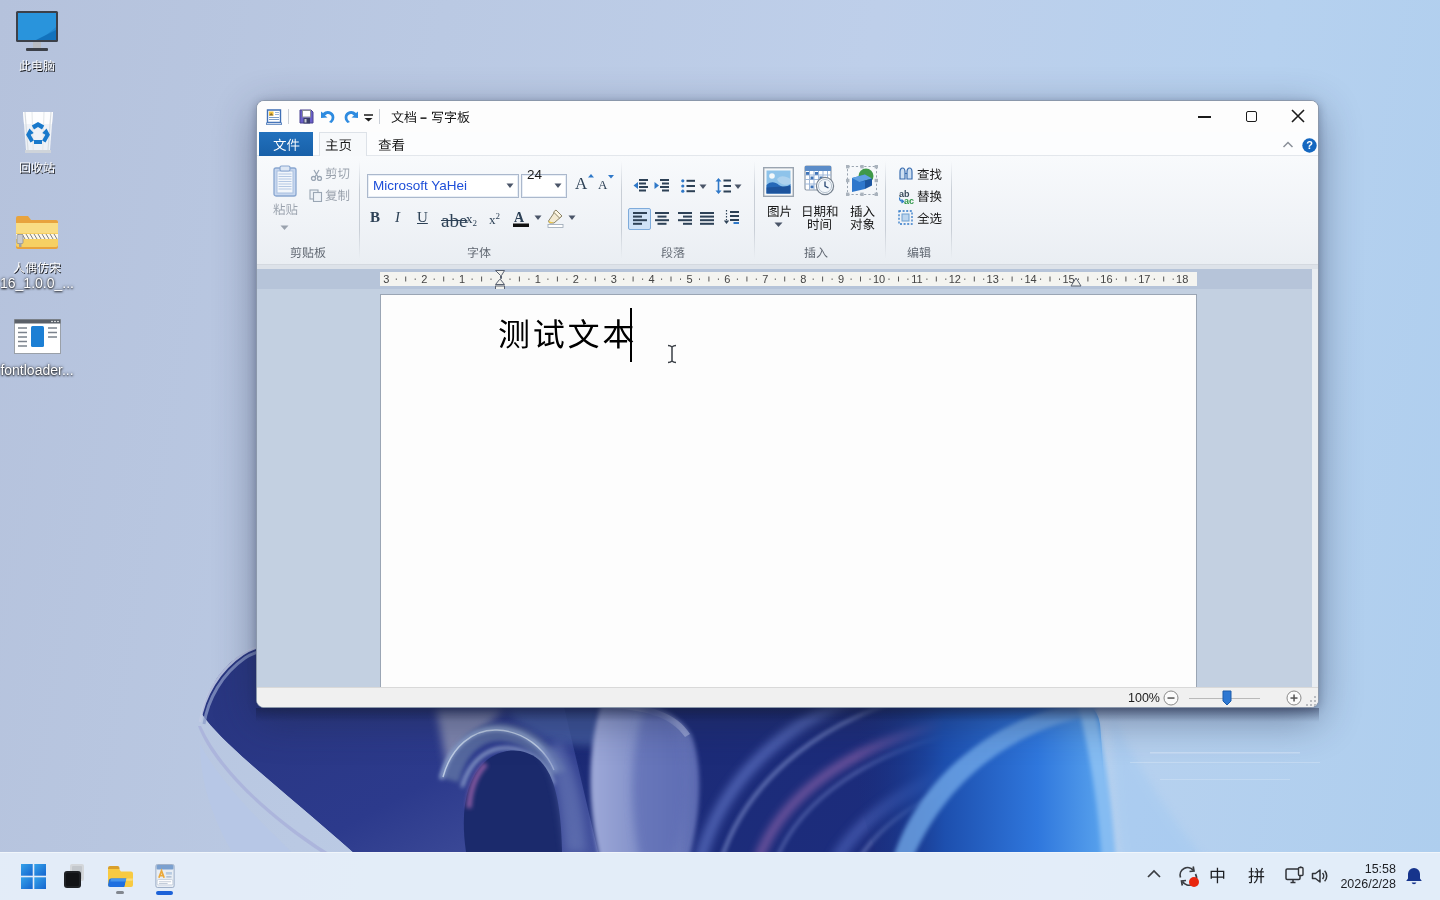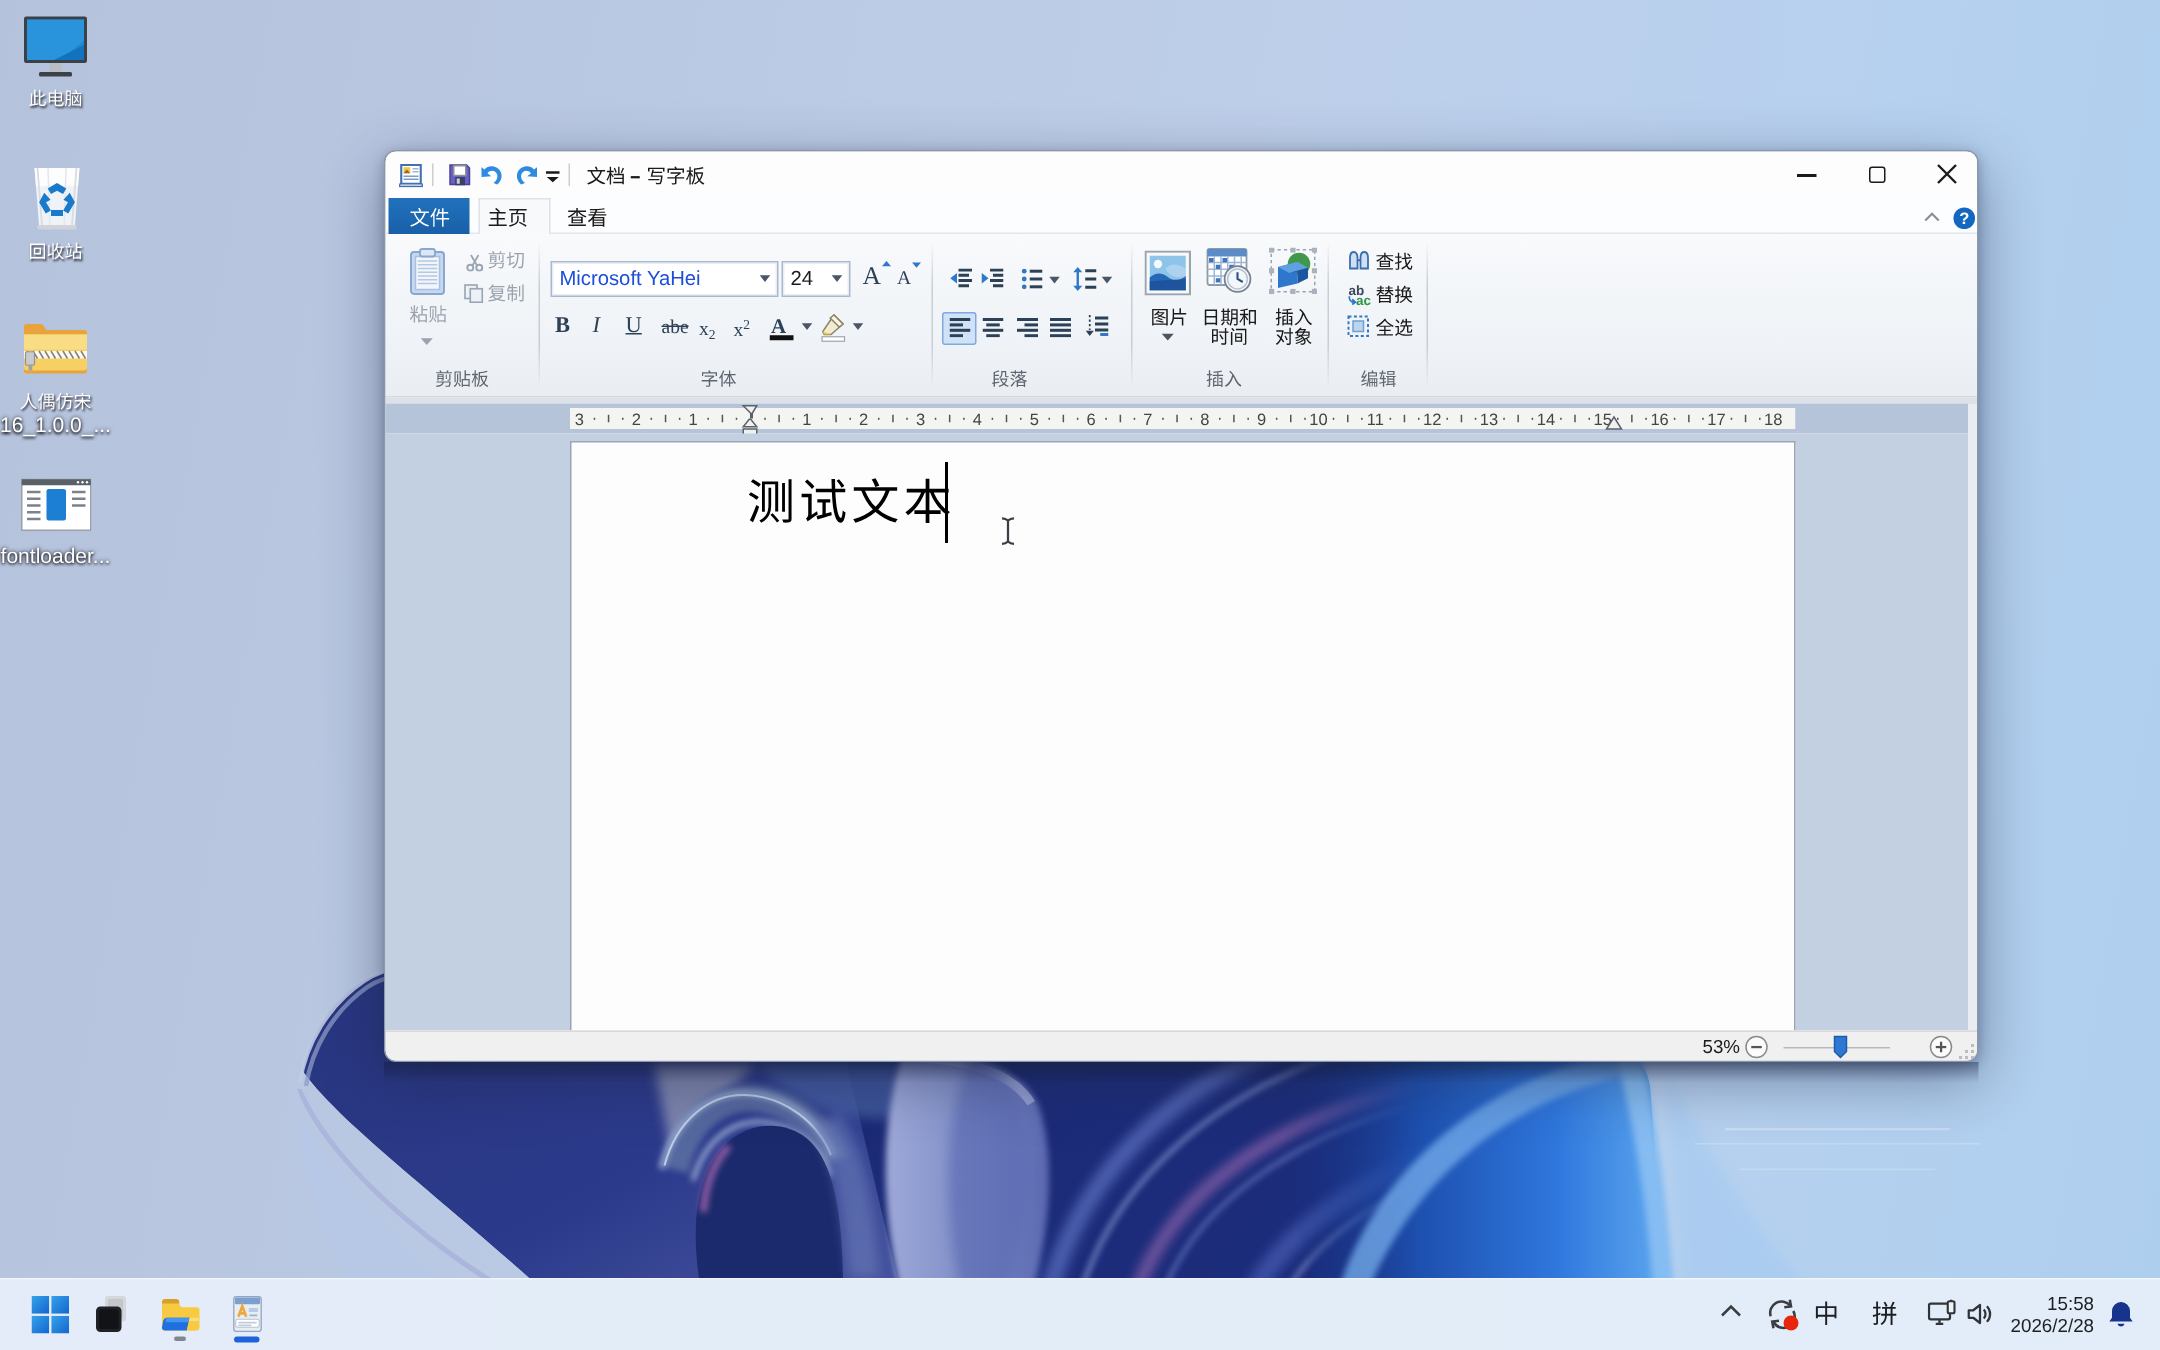--- a/index.html
+++ b/index.html
@@ -273,36 +273,36 @@
       </svg>
     </div>
     <div class="abs" style="left:110px;top:73px;width:152px;height:24px;background:#fff;
 border:1px solid #abb8cc;box-shadow:inset 0 0 0 1px #e8eef6"></div>
     <div class="abs" style="left:116px;top:77px;font-size:13.5px;color:#1d4ed8;font-family:'Liberation Sans'">Microsoft YaHei</div>
     <svg class="abs" style="left:249px;top:82px" width="8" height="6" viewBox="0 0 8 6">
       <path d="M0.5 0.5 L4 5 L7.5 0.5 Z" fill="#4a5568"></path>
     </svg>
     <div class="abs" style="left:264px;top:72.5px;width:46px;height:24px;background:#fff;
 border:1px solid #abb8cc;box-shadow:inset 0 0 0 1px #e8eef6"></div>
-    <div class="abs" style="left:270px;top:77px;font-size:13.5px;color:#1b1b1b">24</div>
+    <div class="abs" style="left:270px;top:66px;font-size:13.5px;color:#1b1b1b">24</div>
     <svg class="abs" style="left:297px;top:82px" width="8" height="6" viewBox="0 0 8 6">
       <path d="M0.5 0.5 L4 5 L7.5 0.5 Z" fill="#4a5568"></path>
     </svg>
     <svg class="abs" style="left:318px;top:72px" width="20" height="19" viewBox="0 0 20 19">
 <text x="0" y="16" font-size="17" font-family="Liberation Serif" fill="#2d4156">A</text>
 <path d="M13 4.5 L16 1 L19 4.5 Z" fill="#2f78c8"></path>
 </svg>
     <svg class="abs" style="left:341px;top:73px" width="18" height="18" viewBox="0 0 18 18">
 <text x="0" y="15" font-size="13" font-family="Liberation Serif" fill="#2d4156">A</text>
 <path d="M10 1 L16 1 L13 4.5 Z" fill="#2f78c8"></path>
 </svg>
     <div class="abs" style="left:113px;top:108px;font-size:15px;font-weight:bold;font-family:'Liberation Serif';color:#2d4156">B</div>
     <div class="abs" style="left:138px;top:108px;font-size:15px;font-style:italic;font-family:'Liberation Serif';color:#2d4156">I</div>
     <div class="abs" style="left:160px;top:108px;font-size:15px;text-decoration:underline;font-family:'Liberation Serif';color:#2d4156">U</div>
-    <div class="abs" style="left:184px;top:109px;font-size:13px;text-decoration:line-through;font-family:'Liberation Serif';color:#2d4156">abe</div>
+    <div class="abs" style="left:184px;top:109px;font-size:19px;text-decoration:line-through;font-family:'Liberation Serif';color:#2d4156">abe</div>
     <div class="abs" style="left:209px;top:110px;font-size:13px;font-family:'Liberation Serif';color:#2d4156">x<span style="font-size:9px;vertical-align:-3px">2</span></div>
     <div class="abs" style="left:232px;top:110px;font-size:13px;font-family:'Liberation Serif';color:#2d4156">x<span style="font-size:9px;vertical-align:5px">2</span></div>
     <svg class="abs" style="left:256px;top:108px" width="18" height="18" viewBox="0 0 18 18">
 <text x="1" y="13" font-size="14" font-weight="bold" font-family="Liberation Serif" fill="#2d4156">A</text>
 <rect x="0" y="14.5" width="16" height="3.5" fill="#111"></rect>
 </svg>
     <svg class="abs" style="left:277px;top:114px" width="8" height="6" viewBox="0 0 8 6">
       <path d="M0.5 0.5 L4 5 L7.5 0.5 Z" fill="#4a5568"></path>
     </svg>
     <svg class="abs" style="left:289px;top:107px" width="19" height="20" viewBox="0 0 19 20">
@@ -620,21 +620,21 @@
     <svg class="abs" style="left:238px;top:210px" width="142" height="46" viewBox="0 0 136 46">
 <g transform="translate(0,35)">
         <path d="M15.6 -2.9C17.2 -1.3 19.1 0.9 20 2.3L21.5 1.2C20.6 -0.1 18.7 -2.3 17.1 -3.9ZM10 -25V-4.9H11.9V-23.2H18.8V-5H20.8V-25ZM27.7 -26.5V-0.2C27.7 0.3 27.6 0.4 27.1 0.4C26.7 0.4 25.2 0.4 23.5 0.4C23.7 1 24.1 1.9 24.2 2.4C26.4 2.5 27.8 2.4 28.6 2C29.4 1.7 29.7 1.1 29.7 -0.2V-26.5ZM23.4 -24V-4.8H25.3V-24ZM14.3 -20.9V-9.6C14.3 -5.7 13.6 -1.7 8.3 1C8.6 1.3 9.2 2.1 9.5 2.5C15.2 -0.4 16.1 -5.2 16.1 -9.5V-20.9ZM2.6 -24.8C4.4 -23.8 6.7 -22.3 7.8 -21.3L9.2 -23.2C8.1 -24.2 5.8 -25.6 4 -26.5ZM1.2 -16.2C3 -15.2 5.3 -13.8 6.5 -12.8L7.9 -14.7C6.7 -15.6 4.3 -17 2.6 -17.9ZM1.9 0.9 4 2.1C5.4 -0.8 7 -4.7 8.1 -8.1L6.2 -9.3C4.9 -5.8 3.1 -1.6 1.9 0.9Z M38.6 -24.8C40.3 -23.4 42.3 -21.3 43.3 -20L44.9 -21.7C44 -23 41.9 -24.9 40.2 -26.3ZM59.7 -25.5C61 -24.1 62.5 -22.1 63.1 -20.8L64.9 -22C64.2 -23.3 62.7 -25.1 61.3 -26.5ZM36.4 -16.8V-14.5H40.8V-3C40.8 -1.6 39.9 -0.7 39.3 -0.4C39.7 0.1 40.3 1.2 40.5 1.7C41 1.2 41.9 0.6 47.3 -3.1C47.1 -3.6 46.8 -4.5 46.7 -5.2L43.1 -2.8V-16.8ZM56.3 -26.7 56.5 -20.2H45.9V-17.9H56.6C57.1 -5.9 58.6 2.4 62.6 2.5C63.8 2.5 65.1 1.1 65.7 -4.3C65.3 -4.5 64.3 -5.1 63.8 -5.6C63.6 -2.5 63.2 -0.7 62.7 -0.7C60.7 -0.8 59.4 -8 58.9 -17.9H65.5V-20.2H58.8C58.8 -22.3 58.7 -24.5 58.7 -26.7ZM46.3 -2 47 0.3C49.7 -0.5 53.2 -1.5 56.5 -2.5L56.2 -4.6L52.5 -3.6V-11H55.5V-13.2H46.9V-11H50.3V-3Z M83.1 -26.3C84.1 -24.8 85.1 -22.6 85.5 -21.3L88.2 -22.2C87.7 -23.5 86.6 -25.6 85.6 -27.1ZM71.2 -21.2V-18.9H76.2C78.1 -14 80.6 -9.8 83.9 -6.4C80.4 -3.5 76.1 -1.3 70.8 0.2C71.2 0.8 72 1.9 72.3 2.5C77.6 0.8 82 -1.5 85.7 -4.7C89.3 -1.5 93.6 0.9 98.9 2.3C99.3 1.7 100 0.6 100.5 0.1C95.4 -1.2 91.1 -3.4 87.5 -6.4C90.8 -9.7 93.2 -13.8 95.1 -18.9H100.1V-21.2ZM85.7 -8.1C82.7 -11.1 80.4 -14.8 78.7 -18.9H92.4C90.8 -14.6 88.5 -11 85.7 -8.1Z M119.1 -26.8V-20.1H106.5V-17.7H116.1C113.8 -12.3 109.8 -7.1 105.6 -4.5C106.2 -4 107 -3.1 107.3 -2.5C112 -5.7 116.1 -11.4 118.6 -17.7H119.1V-5.9H111.6V-3.4H119.1V2.6H121.6V-3.4H129.1V-5.9H121.6V-17.7H122.1C124.5 -11.4 128.7 -5.7 133.4 -2.6C133.8 -3.3 134.7 -4.2 135.3 -4.7C130.8 -7.2 126.8 -12.3 124.5 -17.7H134.4V-20.1H121.6V-26.8Z" fill="#000"></path>
       </g>
     </svg>
     <div class="abs" style="left:373px;top:207px;width:1.6px;height:54px;background:#000"></div>
     <svg class="abs" style="left:409px;top:243px" width="12" height="20" viewBox="0 0 12 20">
 <path d="M2 1.5 C4 1.5 5 2 6 3 C7 2 8 1.5 10 1.5 M2 18.5 C4 18.5 5 18 6 17 C7 18 8 18.5 10 18.5 M6 3 V17" stroke="#3a3f46" stroke-width="1.5" fill="none"></path>
 </svg>
     <div class="abs" style="left:0;top:586px;width:1063px;height:22px;background:#f0f0f0;border-top:1px solid #d9d9d9"></div>
-    <div class="abs" style="left:863px;top:590px;width:40px;text-align:right;font-size:12.5px;color:#1b1b1b">53%</div>
+    <div class="abs" style="left:863px;top:590px;width:40px;text-align:right;font-size:12.5px;color:#1b1b1b">100%</div>
     <svg class="abs" style="left:906px;top:589px" width="16" height="16" viewBox="0 0 16 16">
 <circle cx="8" cy="8" r="7" fill="#fbfbfb" stroke="#8a8a8a"></circle>
       <rect x="4.5" y="7.3" width="7" height="1.5" fill="#555"></rect>
     </svg>
     <div class="abs" style="left:932px;top:596.5px;width:71px;height:1.5px;background:#b9b9b9"></div>
     <svg class="abs" style="left:965px;top:589px" width="10" height="16" viewBox="0 0 10 16">
 <path d="M1 1 h8 v10 L5 15 L1 11 Z" fill="#2e78d2" stroke="#1d5cab"></path>
     </svg>
     <svg class="abs" style="left:1029px;top:589px" width="16" height="16" viewBox="0 0 16 16">
 <circle cx="8" cy="8" r="7" fill="#fbfbfb" stroke="#8a8a8a"></circle>

